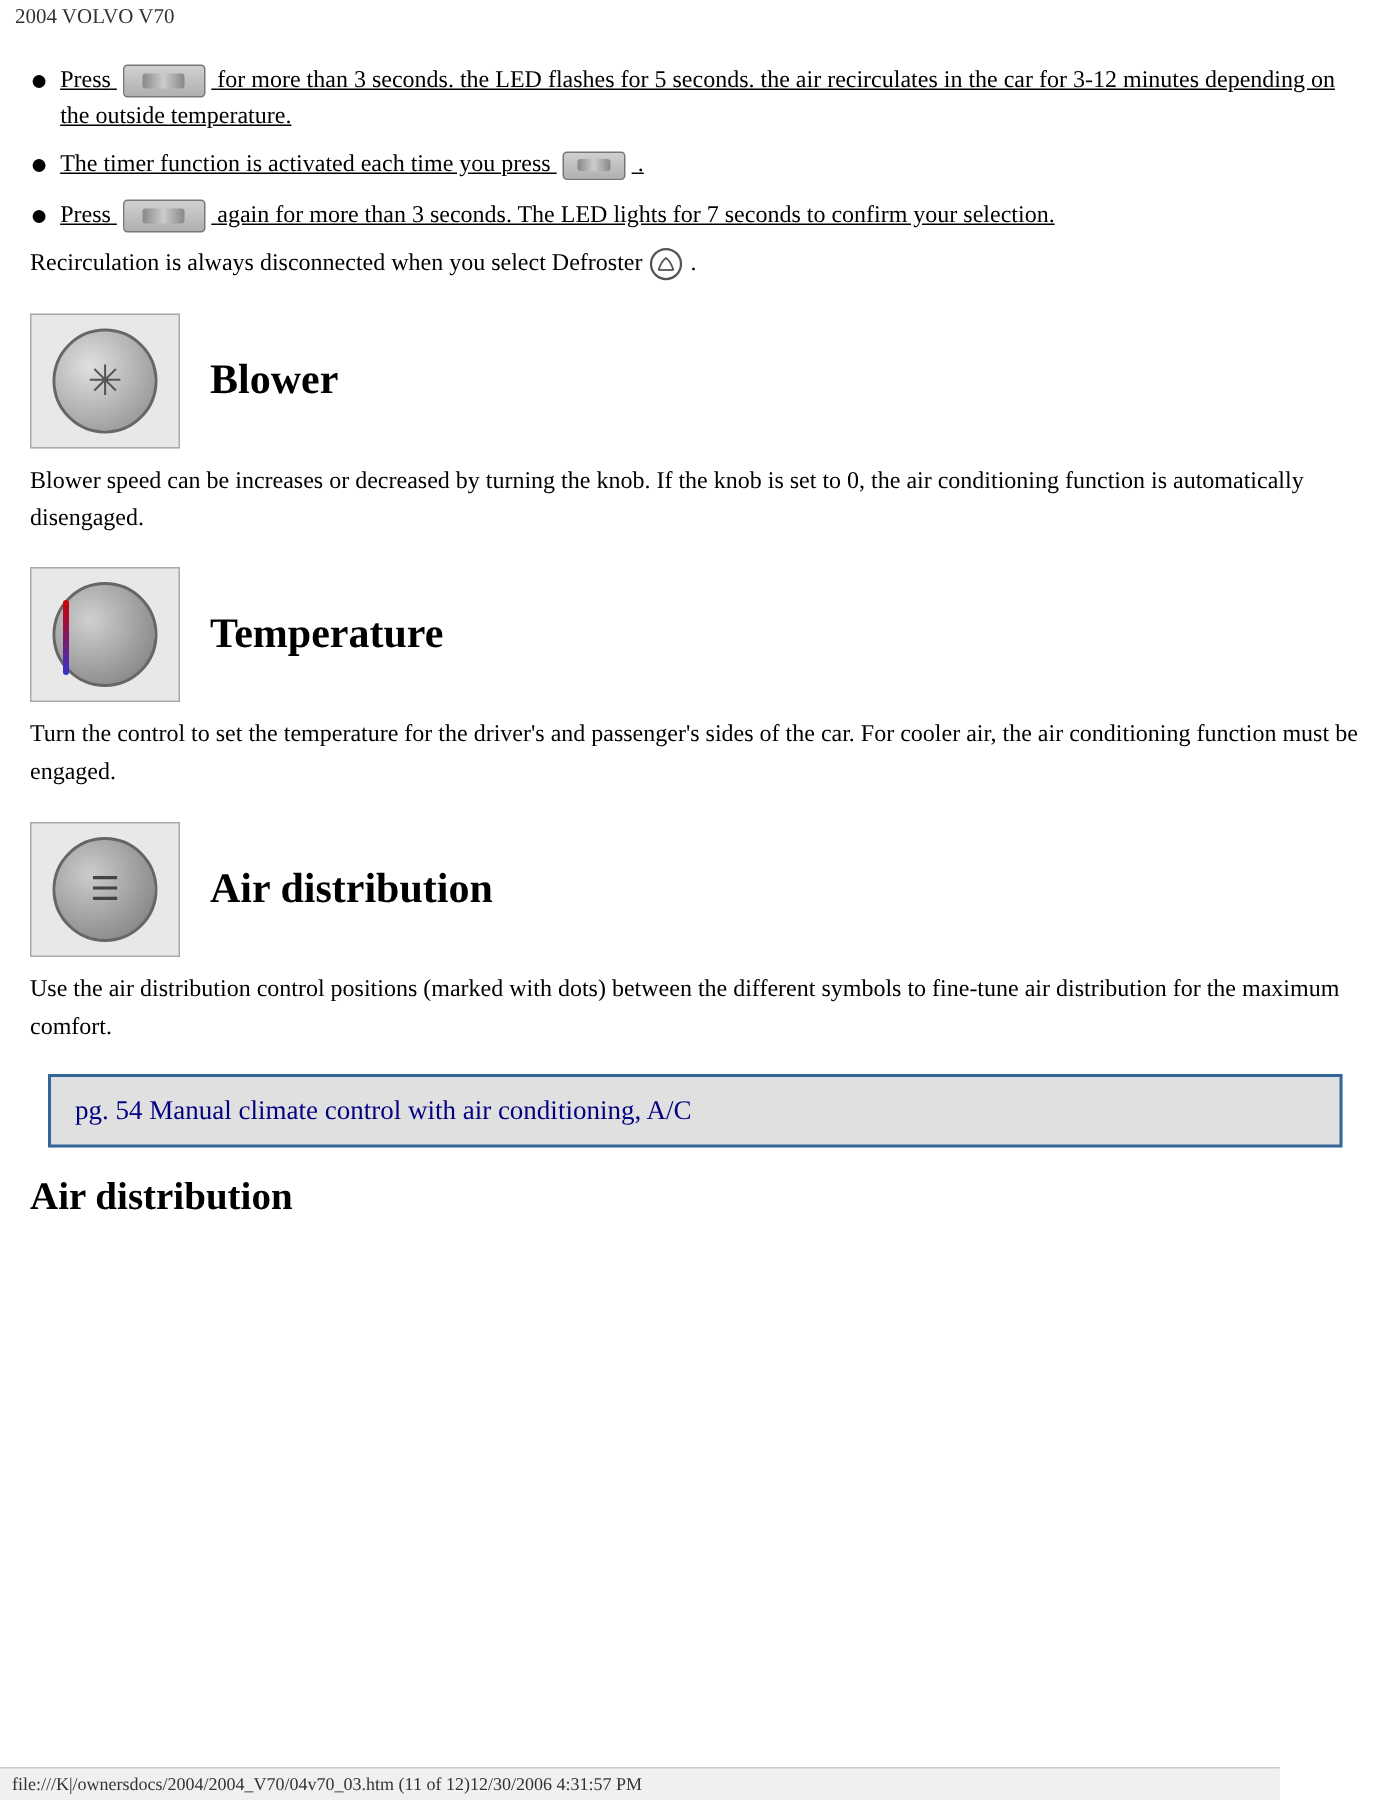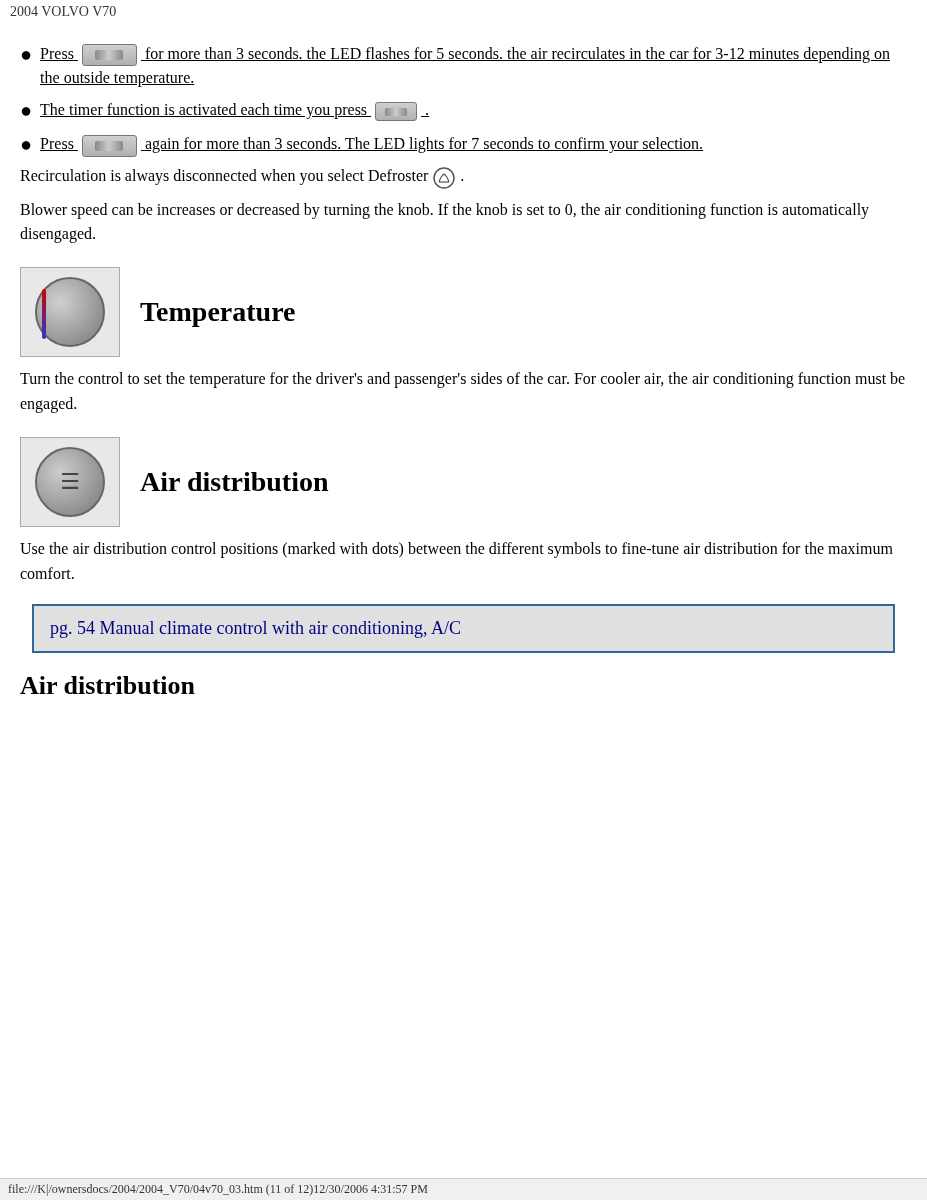--- a/index.html
+++ b/index.html
@@ -179,21 +179,21 @@
     }
     .bottom-section-title {
       font-size: 26px;
       font-weight: bold;
       margin: 12px 0 6px 0;
     }
     .status-bar {
       position: fixed;
       bottom: 0;
       left: 0;
-      width: 927px;
+      width: 853px;
       background: #f0f0f0;
       border-top: 1px solid #ccc;
       font-size: 12px;
       padding: 3px 8px;
       color: #333;
     }
     
     .defroster-svg {
       display: inline-block;
       vertical-align: middle;
@@ -239,20 +239,26 @@
   <p class="paragraph">
     <span>Recirculation is always disconnected when you select Defroster</span>
     <svg class="defroster-svg" width="24" height="24" viewBox="0 0 24 24">
       <circle cx="12" cy="12" r="10" fill="none" stroke="#555" stroke-width="1.5"></circle>
       <path d="M7 16 Q9 10 12 8 Q15 10 17 16" fill="none" stroke="#555" stroke-width="1.2"></path>
       <line x1="7" y1="16" x2="17" y2="16" stroke="#555" stroke-width="1.2"></line>
     </svg>
     <span>.</span>
   </p>
 
+  <div class="section-block">
+    <div class="section-icon">
+      <div class="blower-knob"></div>
+    </div>
+    <h2 class="section-heading">Blower</h2>
+  </div>
   <p class="paragraph">Blower speed can be increases or decreased by turning the knob. If the knob is set to 0, the air conditioning function is automatically disengaged.</p>
 
   <div class="section-block">
     <div class="section-icon">
       <div class="temp-knob"></div>
     </div>
     <h2 class="section-heading">Temperature</h2>
   </div>
   <p class="paragraph">Turn the control to set the temperature for the driver's and passenger's sides of the car. For cooler air, the air conditioning function must be engaged.</p>
 

